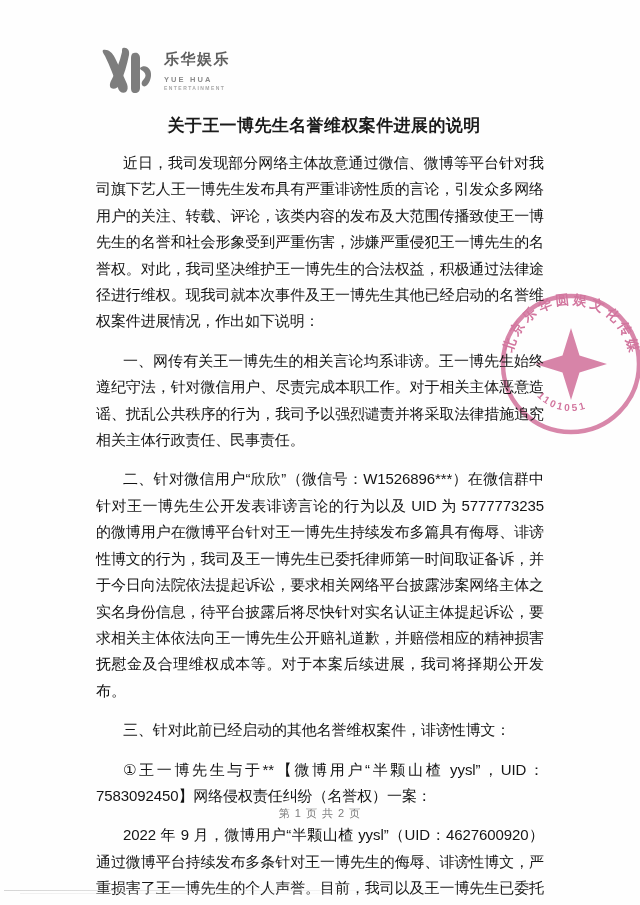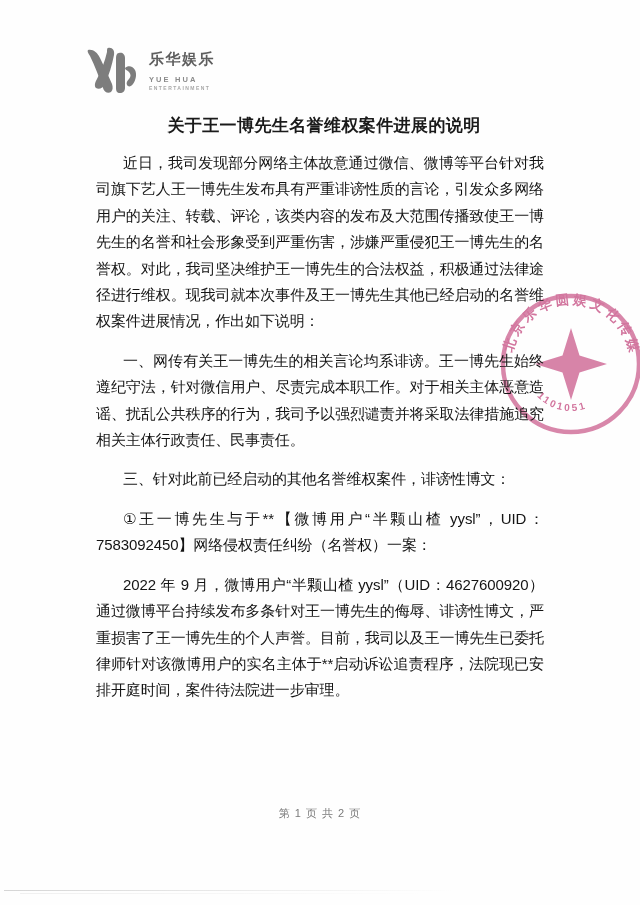--- a/index.html
+++ b/index.html
@@ -19,21 +19,21 @@
     position: relative;
     width: 640px;
     height: 905px;
     background: #fefefe;
     overflow: hidden;
   }
 
   
   .header {
     position: absolute;
-    left: 86px;
+    left: 101px;
     top: 44px;
     display: flex;
     align-items: center;
     gap: 9px;
   }
   .logo-mark {
     width: 54px;
     height: 52px;
     position: relative;
     flex: 0 0 auto;
@@ -188,20 +188,21 @@
       <text font-family="'Liberation Sans', sans-serif" font-size="10" font-weight="700" fill="#c2427a" letter-spacing="2.4">
         <textPath href="#sealArcBottom" startOffset="24%">1101051</textPath>
       </text>
       <path d="M75 39 L83.5 66.5 L111 75 L83.5 83.5 L75 111 L66.5 83.5 L39 75 L66.5 66.5 Z" fill="#c2427a" opacity="0.9"></path>
     </svg>
   </div>
 
   <div class="body-area">
     <p class="para indent">近日，我司发现部分网络主体故意通过微信、微博等平台针对我司旗下艺人王一博先生发布具有严重诽谤性质的言论，引发众多网络用户的关注、转载、评论，该类内容的发布及大范围传播致使王一博先生的名誉和社会形象受到严重伤害，涉嫌严重侵犯王一博先生的名誉权。对此，我司坚决维护王一博先生的合法权益，积极通过法律途径进行维权。现我司就本次事件及王一博先生其他已经启动的名誉维权案件进展情况，作出如下说明：</p>
     <p class="para indent gap">一、网传有关王一博先生的相关言论均系诽谤。王一博先生始终遵纪守法，针对微信用户、尽责完成本职工作。对于相关主体恶意造谣、扰乱公共秩序的行为，我司予以强烈谴责并将采取法律措施追究相关主体行政责任、民事责任。</p>
+    <p class="para indent gap">二、针对微信用户“欣欣”（微信号：W1526896***）在微信群中针对王一博先生公开发表诽谤言论的行为以及 UID 为 5777773235 的微博用户在微博平台针对王一博先生持续发布多篇具有侮辱、诽谤性博文的行为，我司及王一博先生已委托律师第一时间取证备诉，并于今日向法院依法提起诉讼，要求相关网络平台披露涉案网络主体之实名身份信息，待平台披露后将尽快针对实名认证主体提起诉讼，要求相关主体依法向王一博先生公开赔礼道歉，并赔偿相应的精神损害抚慰金及合理维权成本等。对于本案后续进展，我司将择期公开发布。</p>
     <p class="para indent gap">三、针对此前已经启动的其他名誉维权案件，诽谤性博文：</p>
     <p class="para indent gap">①王一博先生与于**【微博用户“半颗山楂 yysl”，UID：7583092450】网络侵权责任纠纷（名誉权）一案：</p>
     <p class="para indent gap">2022 年 9 月，微博用户“半颗山楂 yysl”（UID：4627600920）通过微博平台持续发布多条针对王一博先生的侮辱、诽谤性博文，严重损害了王一博先生的个人声誉。目前，我司以及王一博先生已委托律师针对该微博用户的实名主体于**启动诉讼追责程序，法院现已安排开庭时间，案件待法院进一步审理。</p>
 
   </div>
 
   <div class="footer">第 1 页 共 2 页</div>
 
   <div class="scanline"></div>
   <div class="scanline2"></div>

